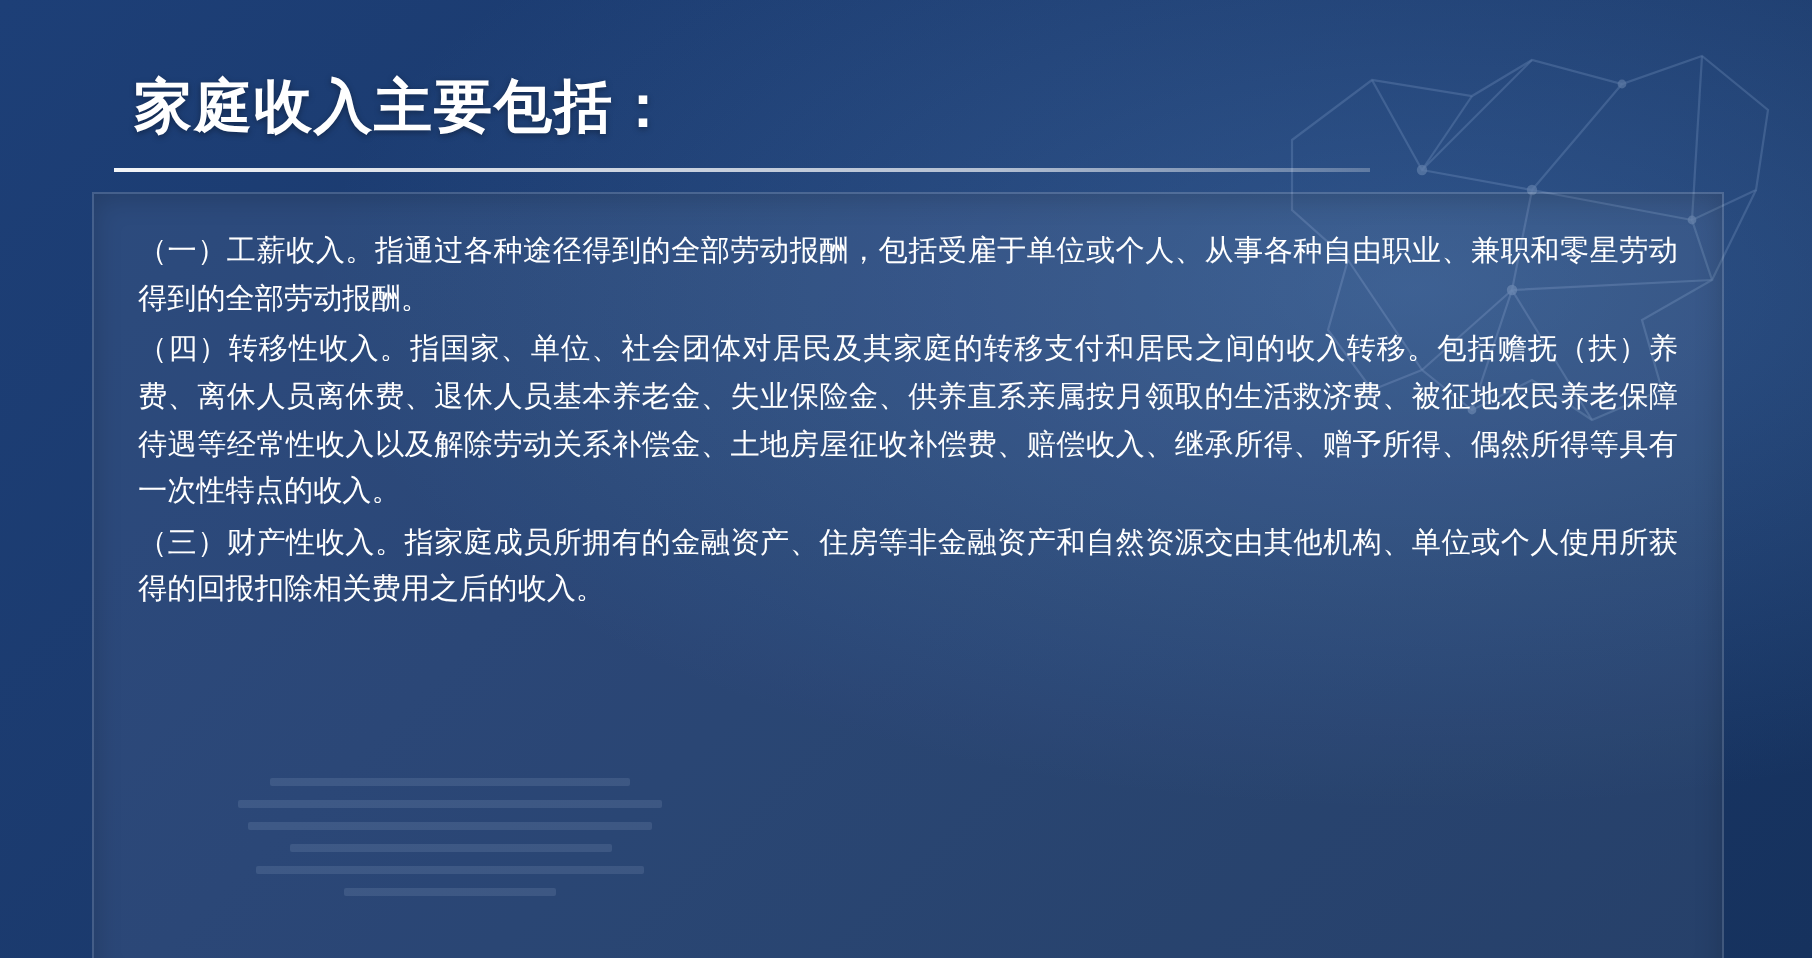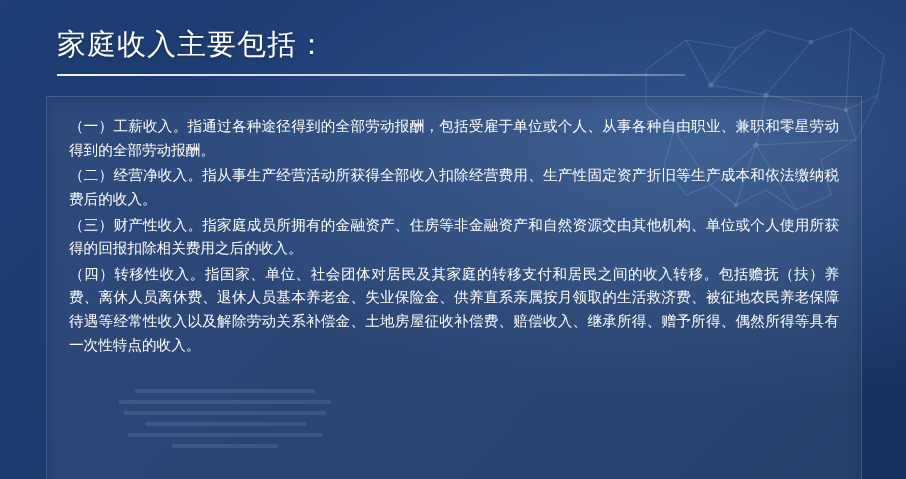--- a/index.html
+++ b/index.html
@@ -53,24 +53,24 @@
 
   .title-wrap {
     position: absolute;
     left: 57px;
     top: 26px;
     width: 640px;
   }
   .slide-title {
     color: #ffffff;
     font-size: 29px;
-    font-weight: normal;
+    font-weight: bold;
     letter-spacing: 1px;
     line-height: 1.25;
-    margin: 0;
+    margin: 10px;
     text-shadow: 0 1px 3px rgba(0,0,0,0.35);
   }
   .title-rule {
     margin-top: 12px;
     width: 628px;
     height: 2px;
     background: linear-gradient(to right, rgba(255,255,255,0.95) 0%, rgba(255,255,255,0.65) 70%, rgba(255,255,255,0.25) 100%);
   }
 
   .content-card {
@@ -137,18 +137,17 @@
     <div class="gline" style="width:46%"></div>
   </div>
 
   <div class="title-wrap">
     <h1 class="slide-title">家庭收入主要包括：</h1>
     <div class="title-rule"></div>
   </div>
 
   <div class="content-card">
     <p class="para">（一）工薪收入。指通过各种途径得到的全部劳动报酬，包括受雇于单位或个人、从事各种自由职业、兼职和零星劳动得到的全部劳动报酬。</p>
-    <p class="para">（二）经营净收入。指从事生产经营活动所获得全部收入扣除经营费用、生产性固定资产折旧等生产成本和依法缴纳税费后的收入。</p>
+    <p class="para">（四）转移性收入。指国家、单位、社会团体对居民及其家庭的转移支付和居民之间的收入转移。包括赡抚（扶）养费、离休人员离休费、退休人员基本养老金、失业保险金、供养直系亲属按月领取的生活救济费、被征地农民养老保障待遇等经常性收入以及解除劳动关系补偿金、土地房屋征收补偿费、赔偿收入、继承所得、赠予所得、偶然所得等具有一次性特点的收入。</p>
     <p class="para">（三）财产性收入。指家庭成员所拥有的金融资产、住房等非金融资产和自然资源交由其他机构、单位或个人使用所获得的回报扣除相关费用之后的收入。</p>
-    <p class="para">（四）转移性收入。指国家、单位、社会团体对居民及其家庭的转移支付和居民之间的收入转移。包括赡抚（扶）养费、离休人员离休费、退休人员基本养老金、失业保险金、供养直系亲属按月领取的生活救济费、被征地农民养老保障待遇等经常性收入以及解除劳动关系补偿金、土地房屋征收补偿费、赔偿收入、继承所得、赠予所得、偶然所得等具有一次性特点的收入。</p>
   </div>
 
 </div>
 
 </body></html>

